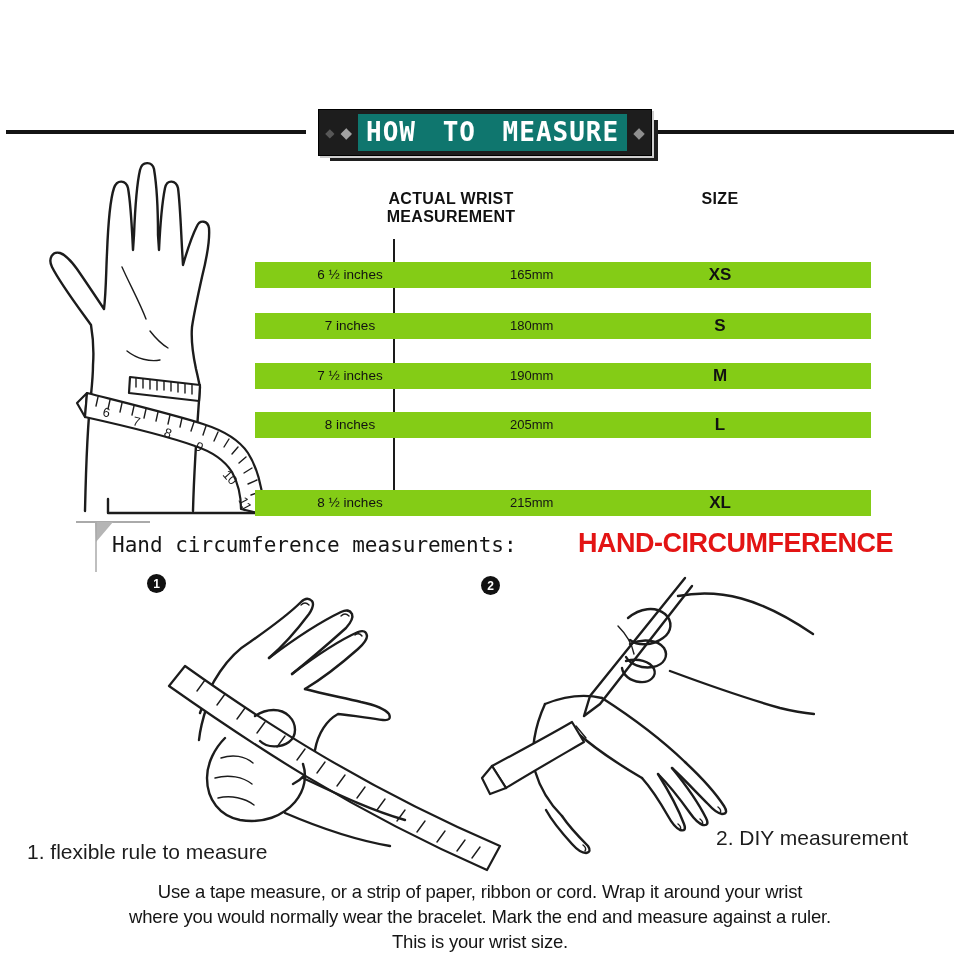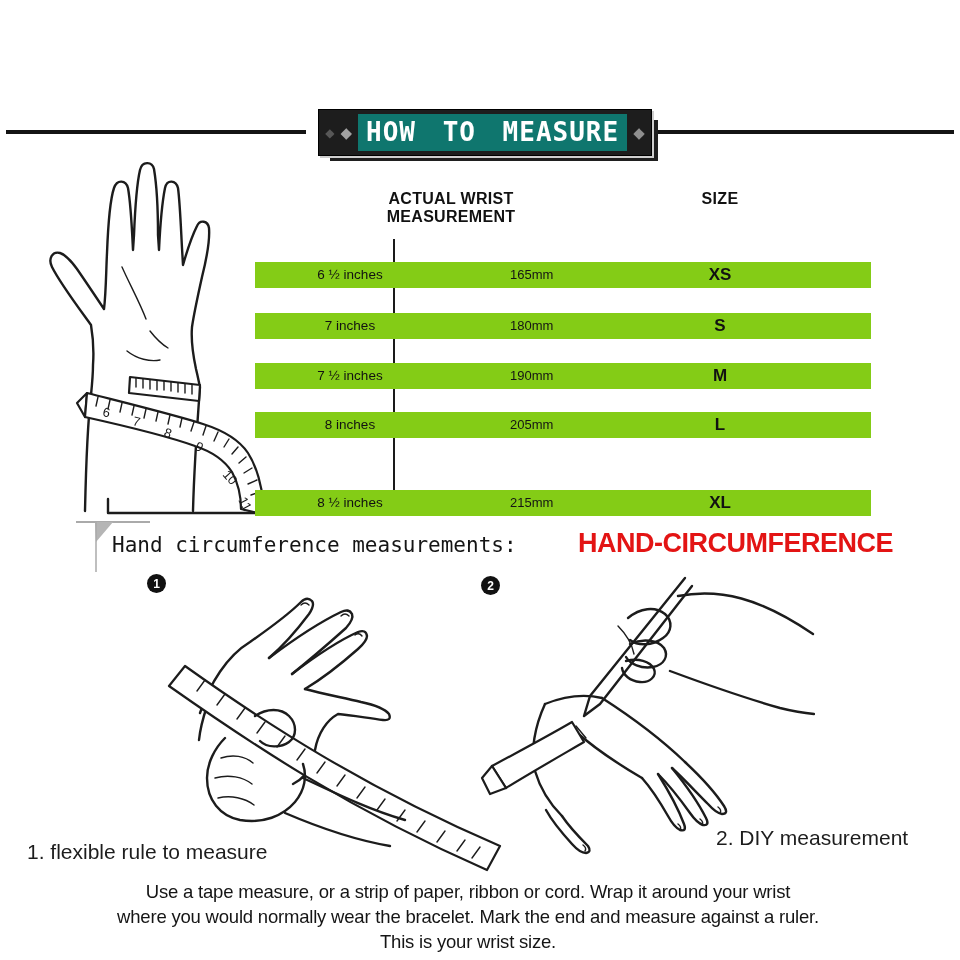--- a/index.html
+++ b/index.html
@@ -46,21 +46,21 @@
   .marker{position:absolute;width:19px;height:19px;border-radius:50%;background:#111;
         color:#fff;font-size:12px;font-weight:bold;display:flex;align-items:center;
         justify-content:center;line-height:1;}
   .marker-1{left:147px;top:574px;}
   .marker-2{left:481px;top:576px;}
 
   
   .caption{position:absolute;font-size:21px;color:#1d1d1d;white-space:nowrap;}
   .caption-1{left:27px;top:840px;}
   .caption-2{left:716px;top:826px;}
-  .footer{position:absolute;left:68px;top:879px;width:800px;text-align:center;
+  .footer{position:absolute;left:80px;top:879px;width:800px;text-align:center;
         font-size:18.5px;line-height:25px;letter-spacing:-.2px;color:#151515;}
 
   svg .ln{fill:none;stroke:#1c1c1c;stroke-width:2.4;stroke-linecap:round;stroke-linejoin:round;}
   svg .ln-thin{fill:none;stroke:#1c1c1c;stroke-width:1.4;stroke-linecap:round;}
   svg .band{fill:#fff;stroke:#1c1c1c;stroke-width:2.2;stroke-linejoin:round;}
   svg .gray{stroke:#aaa;fill:none;stroke-width:2;}
   svg .tapenum{font-family:"Liberation Sans",sans-serif;font-size:13px;fill:#1a1a1a;}
 </style>
 </head>
 <body>

